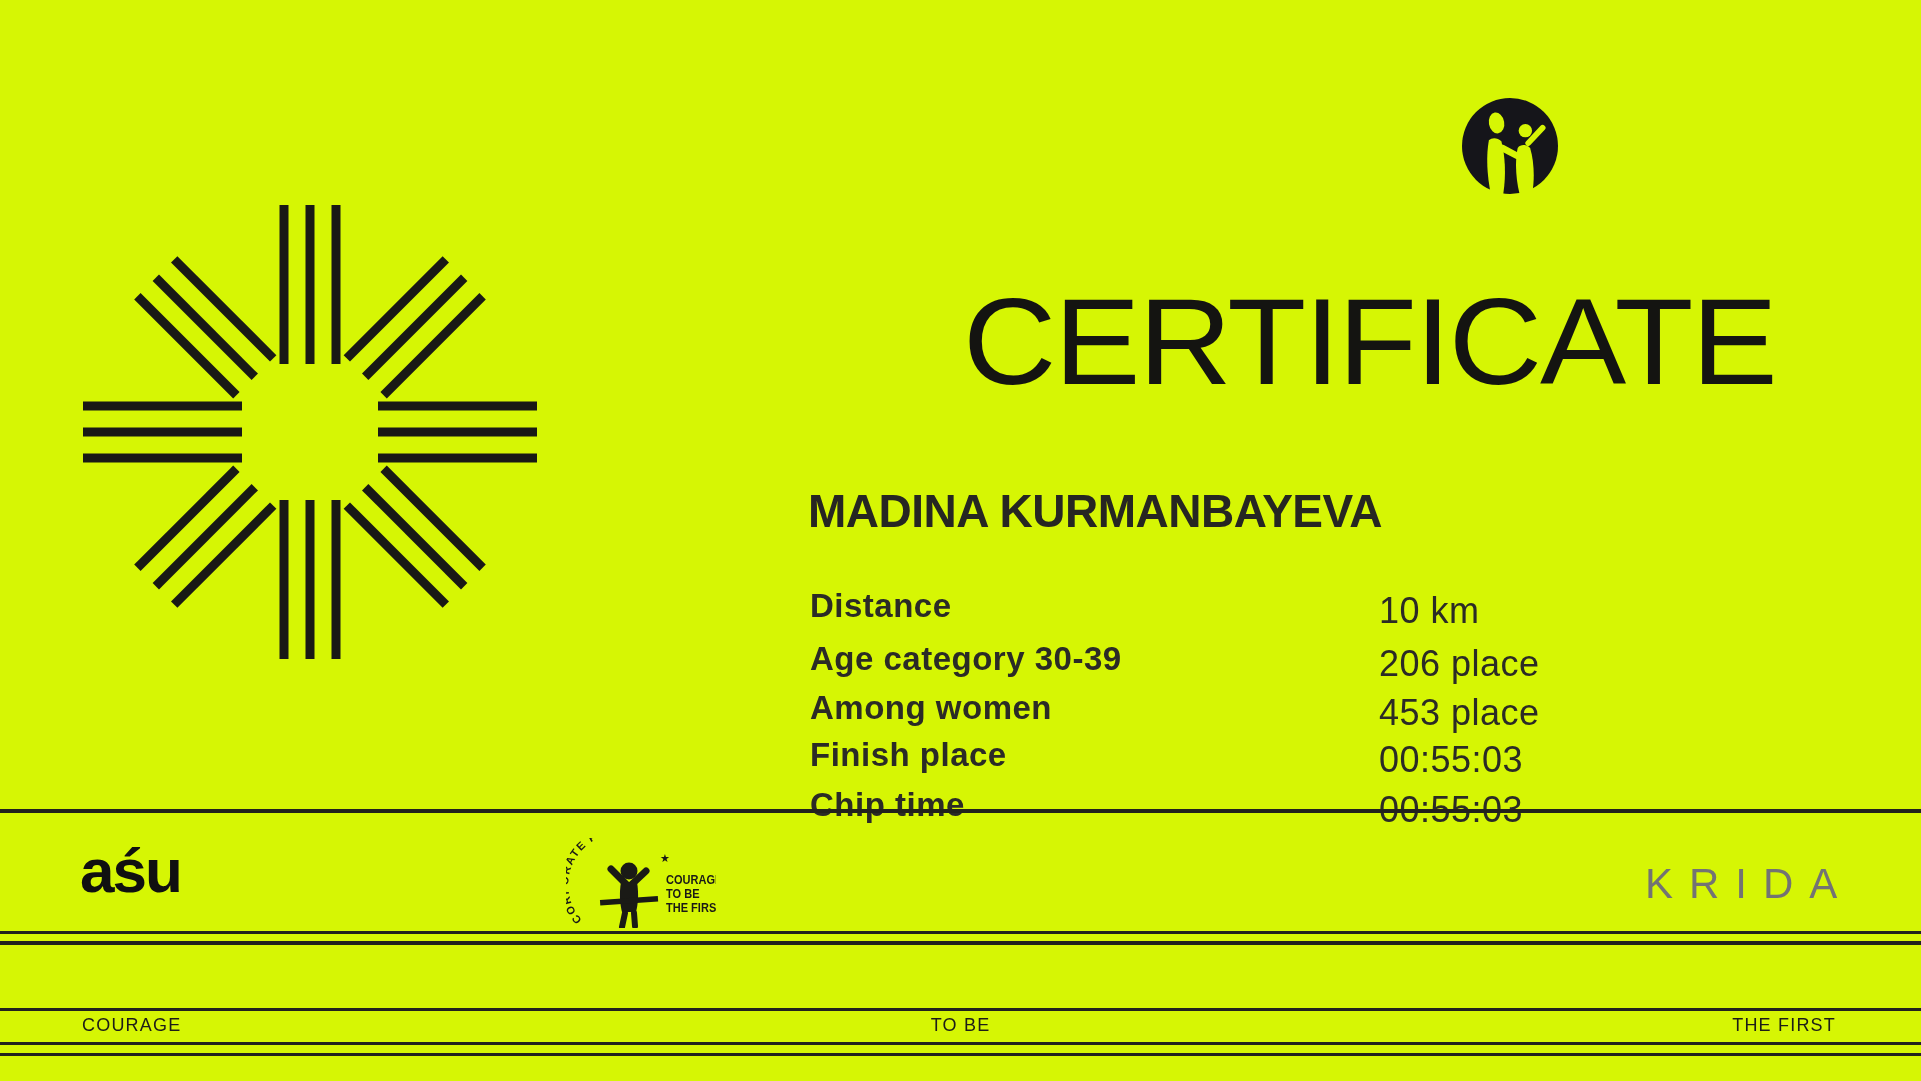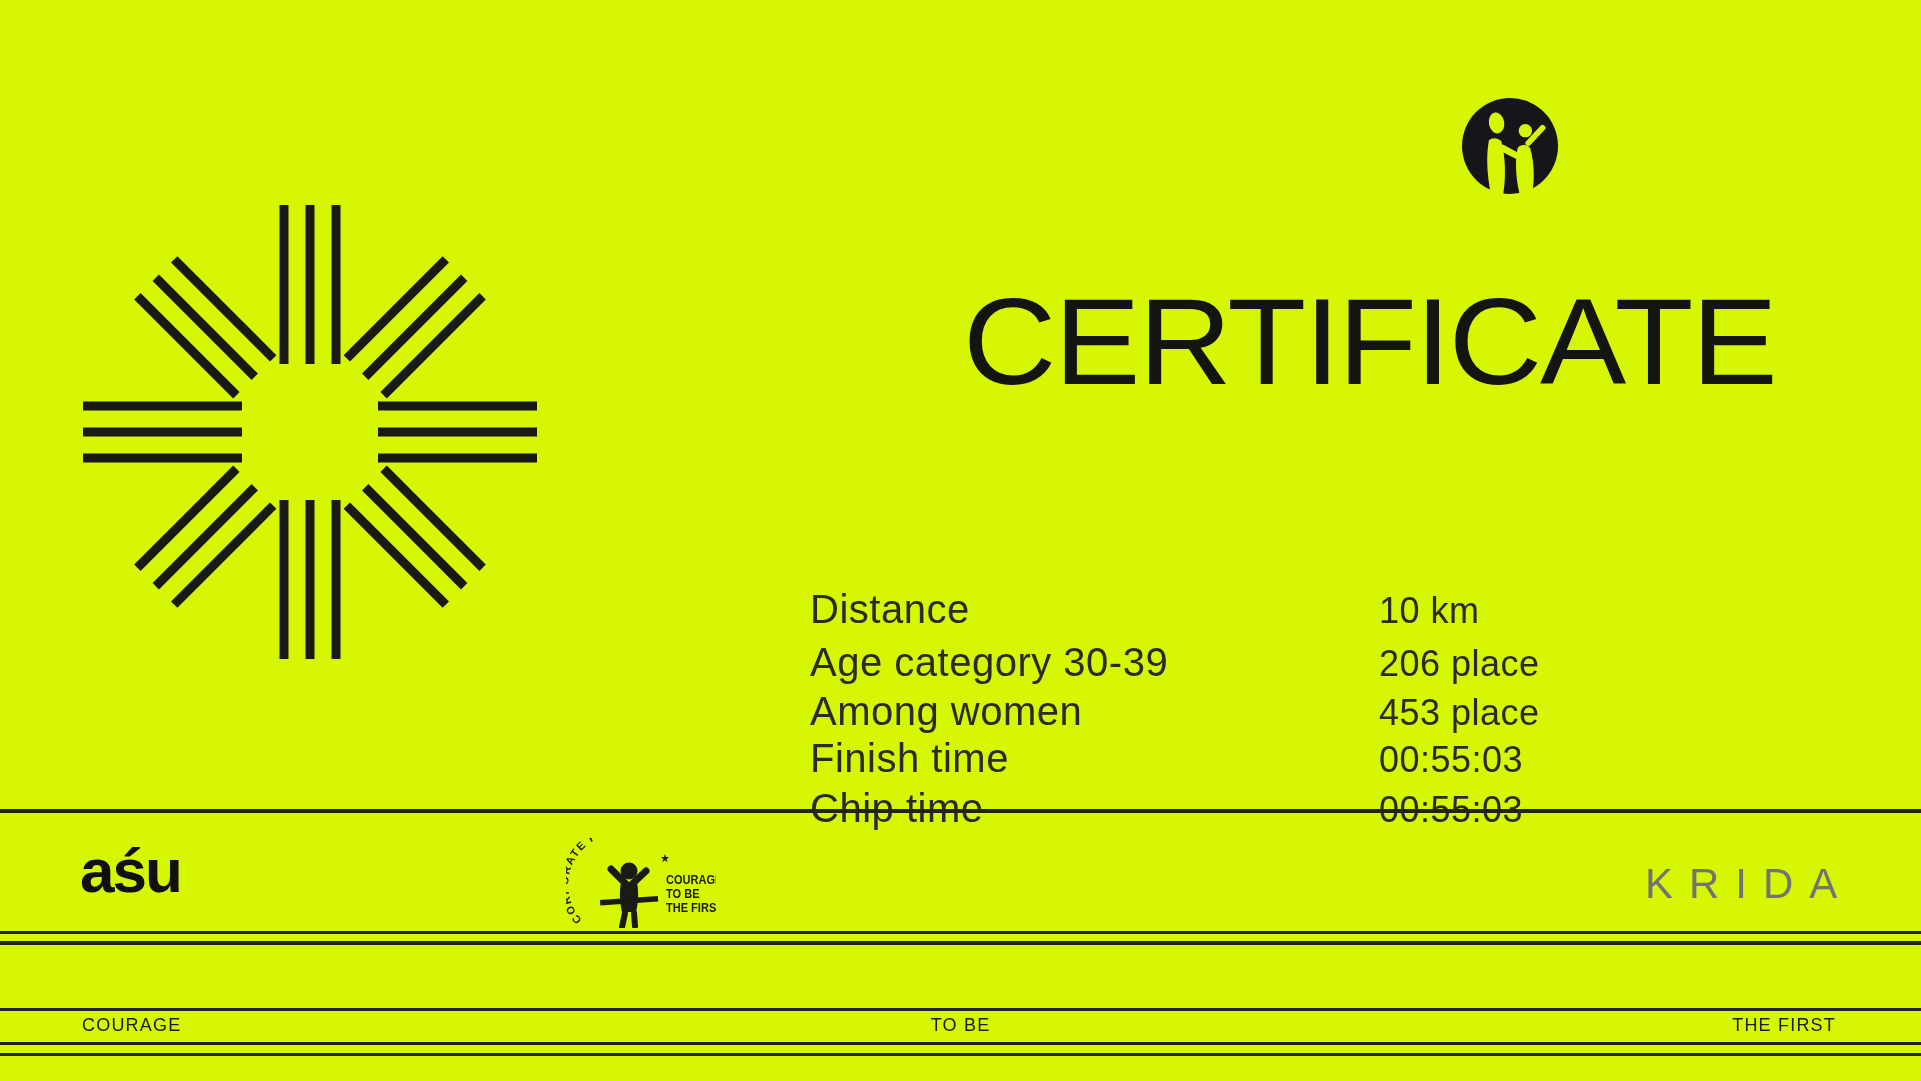--- a/index.html
+++ b/index.html
@@ -17,21 +17,21 @@
 
   
   .event-title{position:absolute;left:88px;top:706px;font-size:42px;font-weight:500;
                letter-spacing:6.5px;color:#1B1B16;white-space:nowrap;}
 
   
   .recipient{position:absolute;left:808px;top:484px;font-size:46px;font-weight:700;
              letter-spacing:-0.5px;color:#262622;white-space:nowrap;}
 
   
-  .stat-label{position:absolute;left:810px;font-size:40px;font-weight:400;
+  .stat-label{position:absolute;left:810px;font-size:33px;font-weight:700;
               letter-spacing:0.5px;color:#2B2B26;white-space:nowrap;line-height:1;}
   .stat-value{position:absolute;left:1379px;font-size:36px;font-weight:400;
               letter-spacing:0.5px;color:#2B2B26;white-space:nowrap;line-height:1;}
 
   
   .rule{position:absolute;left:0;width:1921px;background:#22221D;}
 
   
   .asu{position:absolute;left:80px;top:840px;font-size:62px;font-weight:700;
        letter-spacing:-2px;color:#101010;line-height:1;text-align:right;}
@@ -101,31 +101,32 @@
 
       <line x1="266.8" y1="303.6" x2="365.8" y2="402.6"></line>
       <line x1="285.2" y1="285.2" x2="384.2" y2="384.2"></line>
       <line x1="303.6" y1="266.8" x2="402.6" y2="365.8"></line>
     </g>
   </svg>
 
 
   <div class="heading">CERTIFICATE</div>
 
+  <div class="recipient">MADINA KURMANBAYEVA</div>
 
   <div class="stat-label" style="top:589px">Distance</div>
   <div class="stat-value" style="top:593px">10 km</div>
 
   <div class="stat-label" style="top:642px">Age category 30-39</div>
   <div class="stat-value" style="top:646px">206 place</div>
 
   <div class="stat-label" style="top:691px">Among women</div>
   <div class="stat-value" style="top:695px">453 place</div>
 
-  <div class="stat-label" style="top:738px">Finish time</div>
+  <div class="stat-label" style="top:738px">Finish place</div>
   <div class="stat-value" style="top:742px">00:55:03</div>
 
   <div class="stat-label" style="top:788px">Chip time</div>
   <div class="stat-value" style="top:792px">00:55:03</div>
 
   <div class="rule" style="top:809px;height:4px"></div>
   <div class="rule" style="top:931px;height:3px"></div>
   <div class="rule" style="top:941px;height:4px"></div>
   <div class="rule" style="top:1008px;height:3px"></div>
   <div class="rule" style="top:1042px;height:3px"></div>

